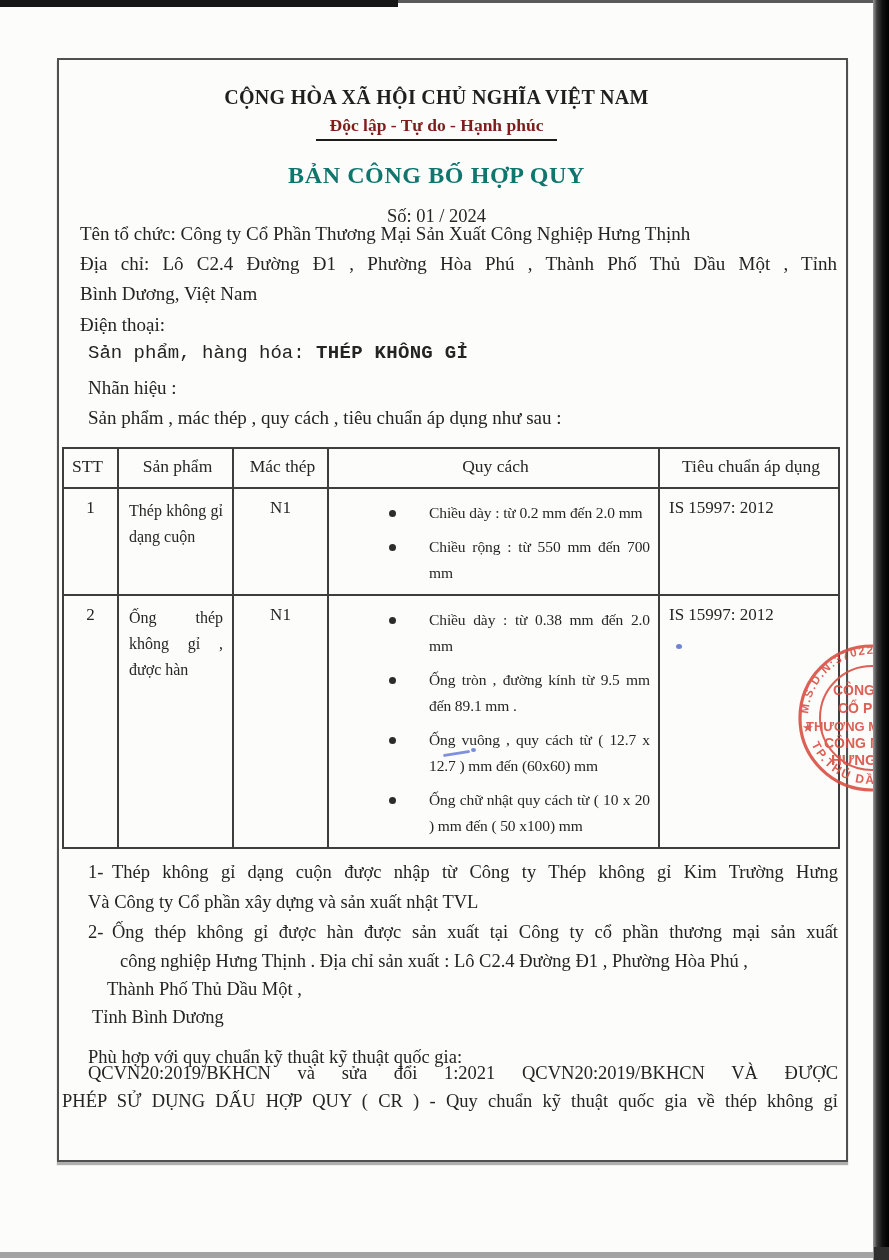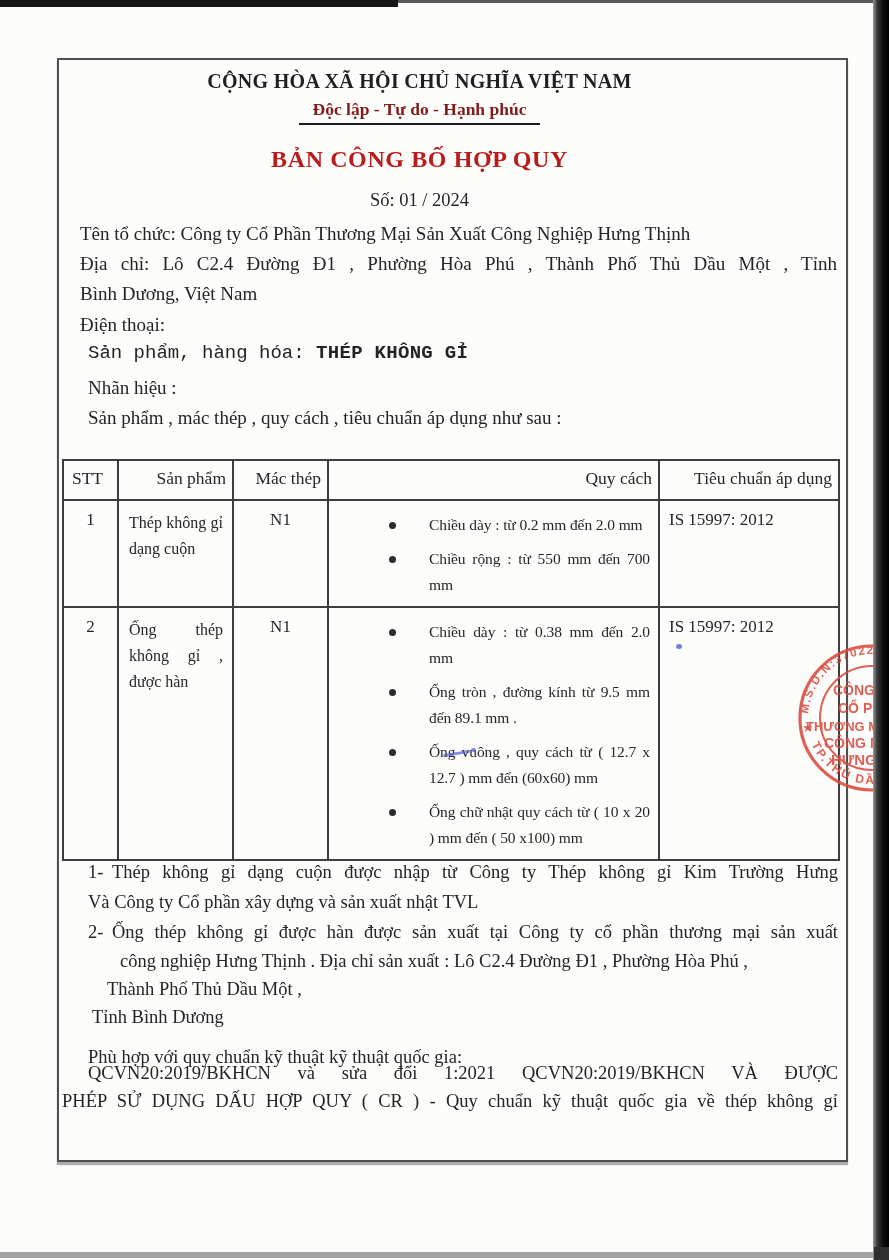--- a/index.html
+++ b/index.html
@@ -14,41 +14,41 @@
   .top-strip-a{left:0;top:0;width:398px;height:7px;background:#161616;z-index:6;}
   .top-strip-b{left:398px;top:0;width:476px;height:3px;background:#5a5a5a;z-index:6;}
   .right-band{left:873px;top:0;width:16px;height:1260px;z-index:7;
     background:linear-gradient(to right,#9a9a9a 0%,#3c3c3c 25%,#101010 60%,#000 100%);}
   .bottom-strip{left:0;top:1252px;width:889px;height:6px;background:#a3a3a3;z-index:6;}
   .bottom-corner{left:874px;top:1247px;width:15px;height:13px;background:#2f2f2f;z-index:8;}
   
   .page-frame{left:57px;top:58px;width:787px;height:1100px;border:2px solid #4f4f4f;
     box-shadow:0 3px 1px rgba(110,110,110,.55);z-index:1;}
   
-  .center-line{left:57px;width:725px;text-align:center;}
+  .center-line{left:74px;width:725px;text-align:center;margin-top:16px;}
   .republic{top:70px;font-size:20px;font-weight:bold;letter-spacing:.3px;color:#1f1f1f;}
   .motto-wrap{top:99px;}
   .motto{display:inline-block;font-size:17.5px;font-weight:bold;color:#7f1d1d;
     border-bottom:2.5px solid #1c1c1c;padding:0 14px 3px 14px;}
-  .doc-title{top:146px;font-size:24px;font-weight:bold;letter-spacing:.6px;color:#b91c1c;}
+  .doc-title{top:146px;font-size:24px;font-weight:bold;letter-spacing:.6px;color:#0f766e;}
   .doc-number{top:190px;font-size:18.5px;}
   
   .bodyline{font-size:19px;white-space:nowrap;color:#242424;}
   .l-org{left:80px;top:223px;}
   .l-addr1{left:80px;top:253px;width:757px;white-space:normal;text-align:justify;text-align-last:justify;}
   .l-addr2{left:80px;top:283px;}
   .l-phone{left:80px;top:314px;}
   .l-product{left:88px;top:342px;font-family:Liberation Mono, monospace;}
   .l-product b{font-weight:bold;letter-spacing:.3px;}
   .l-brand{left:88px;top:377px;}
   .l-intro{left:88px;top:407px;}
   
-  .products-table{position:absolute;left:62px;top:447px;width:776px;border-collapse:collapse;table-layout:fixed;z-index:2;margin-top:12px;}
+  .products-table{position:absolute;left:62px;top:447px;width:776px;border-collapse:collapse;table-layout:fixed;z-index:2;}
   .products-table th,.products-table td{border:2px solid #3d3d3d;vertical-align:top;font-weight:normal;}
-  .products-table th{font-size:17.5px;text-align:right;padding:7px 6px 5px 10px;height:26px;}
+  .products-table th{font-size:17.5px;text-align:center;padding:7px 6px 5px 10px;height:26px;}
   .products-table th.c{text-align:center;padding-left:0;}
   td.stt{text-align:center;padding-top:9px;font-size:17px;}
   td.sp{padding:9px 9px 0 10px;text-align:justify;font-size:16px;line-height:26px;}
   td.mt{text-align:center;padding-top:9px;font-size:17px;}
   td.qc{padding:11px 8px 0 0;}
   td.tc{padding:9px 2px 0 9px;font-size:17px;font-family:Liberation Serif, serif;}
   .r1{height:96px;}
   .r2{height:234px;}
   ul.qc-list{list-style:none;margin:0;padding:0;}
   ul.qc-list li{position:relative;padding-left:100px;margin-bottom:8px;text-align:justify;

